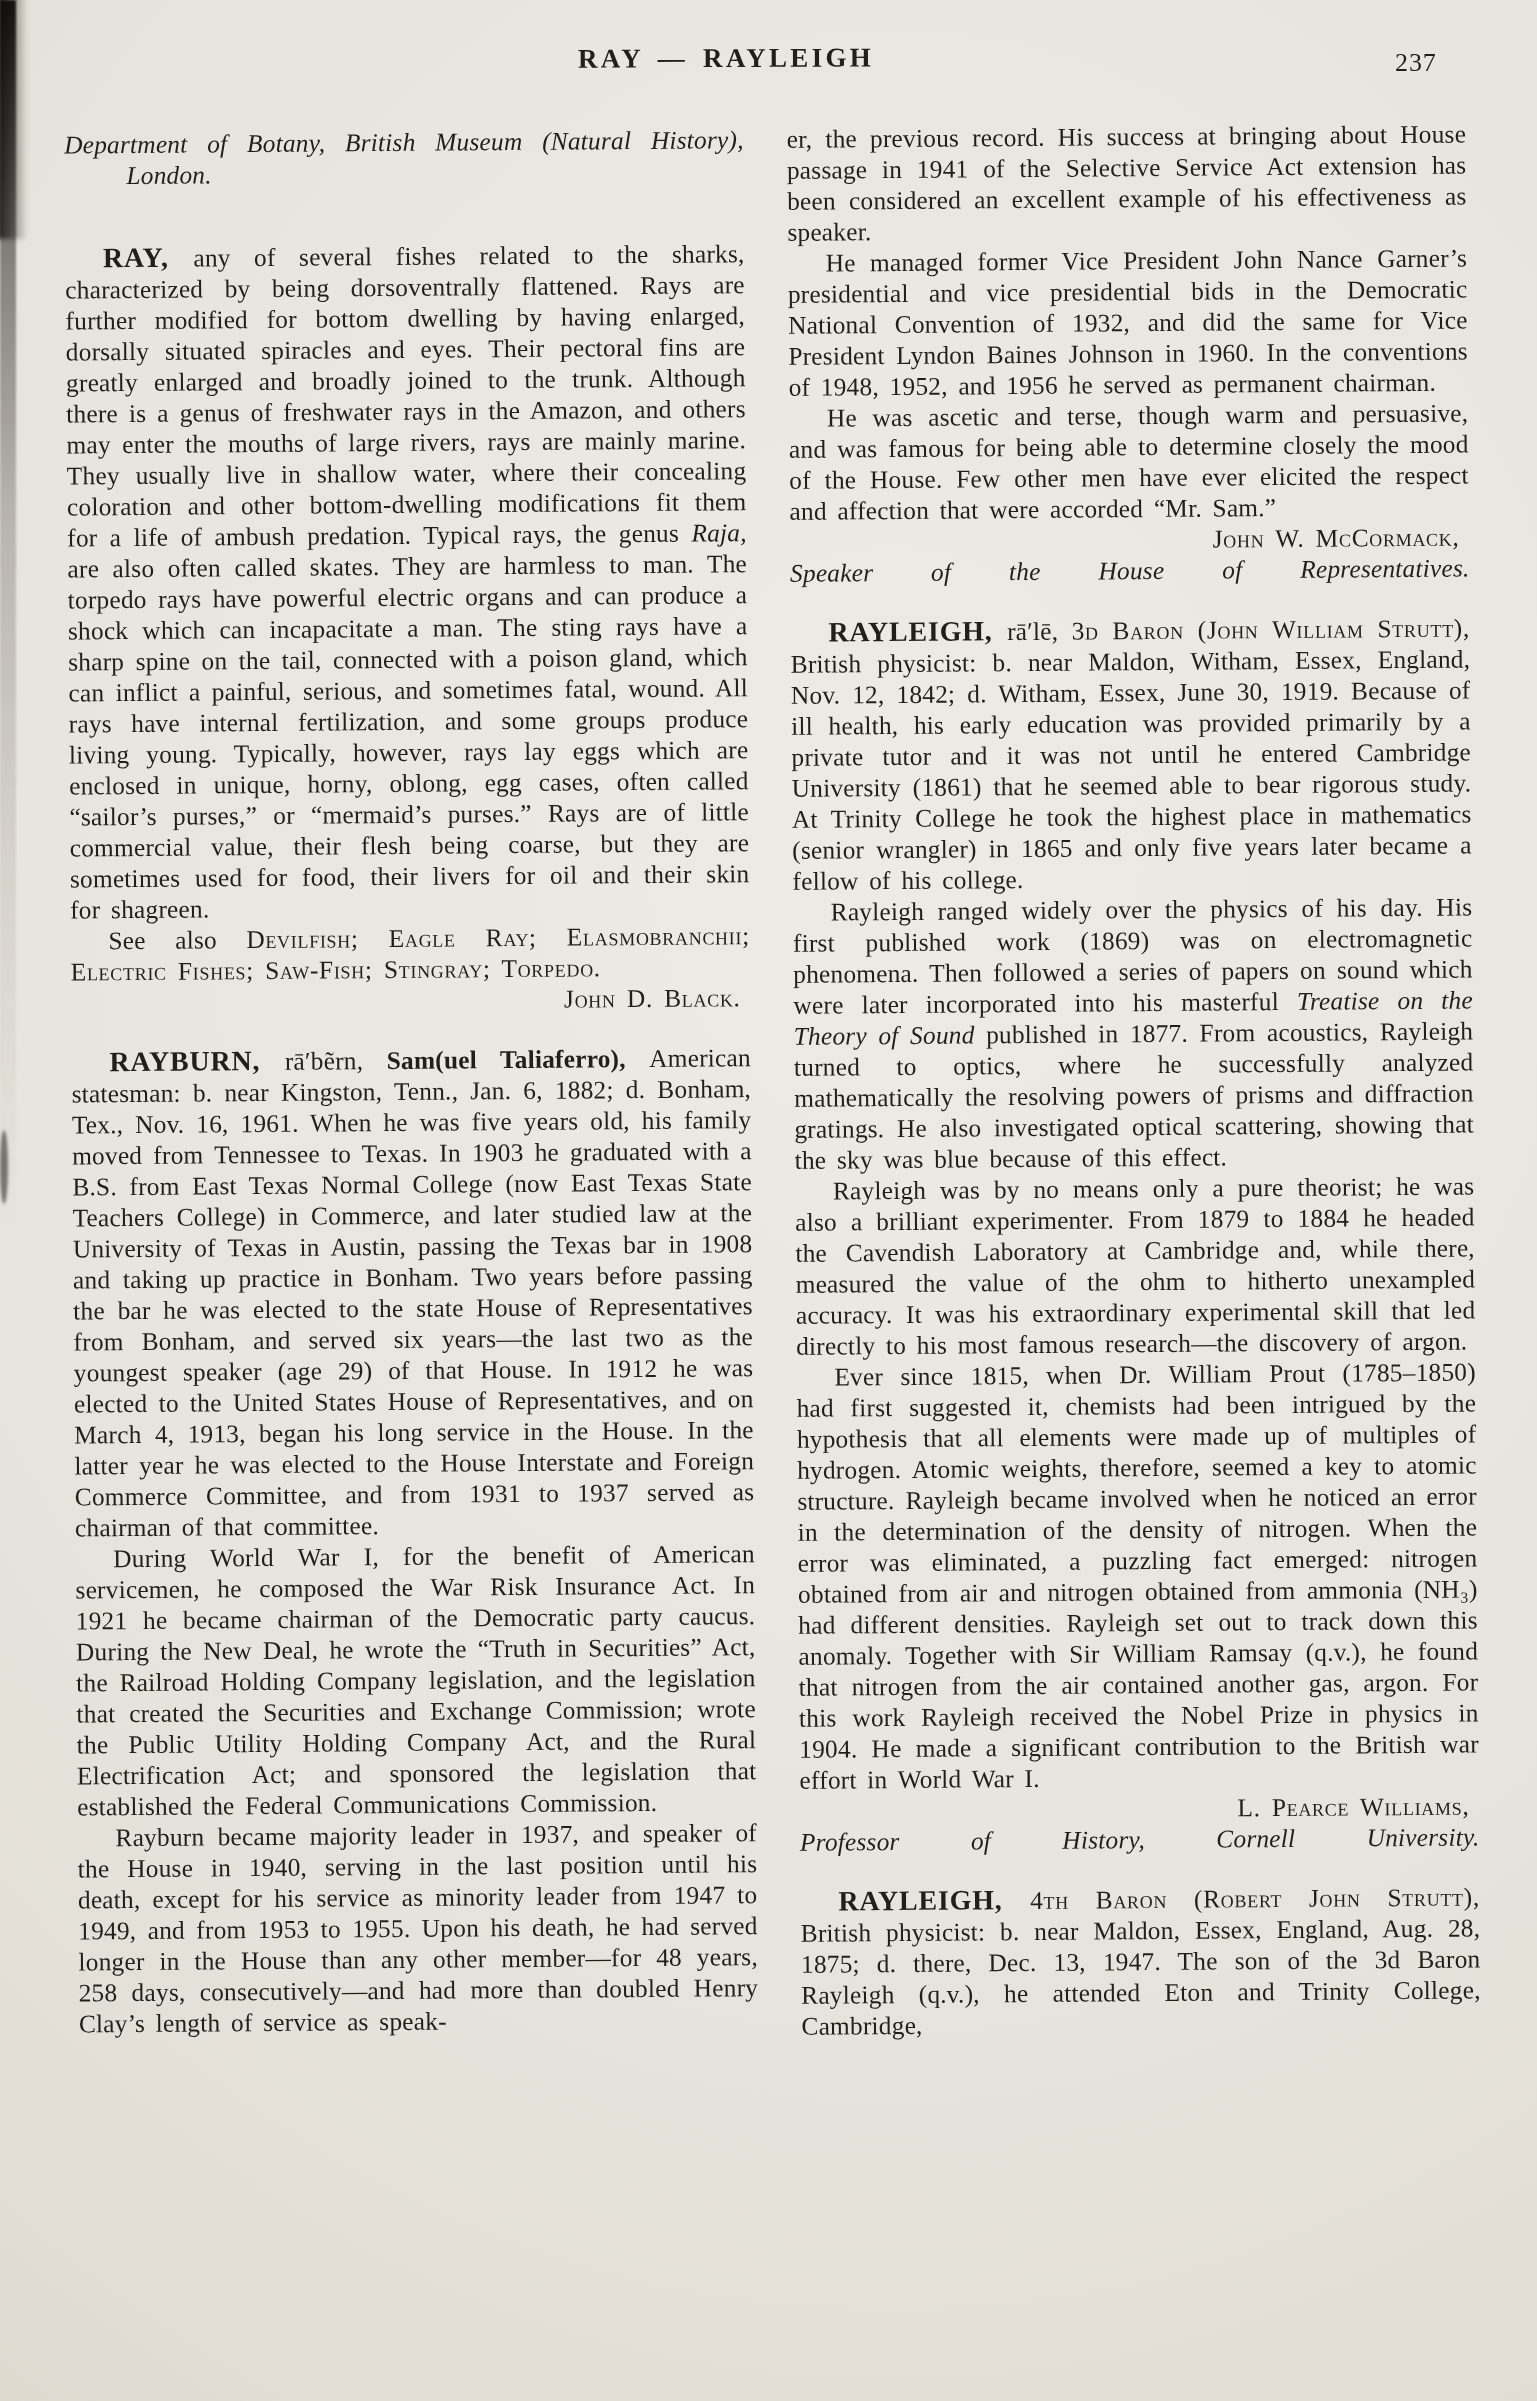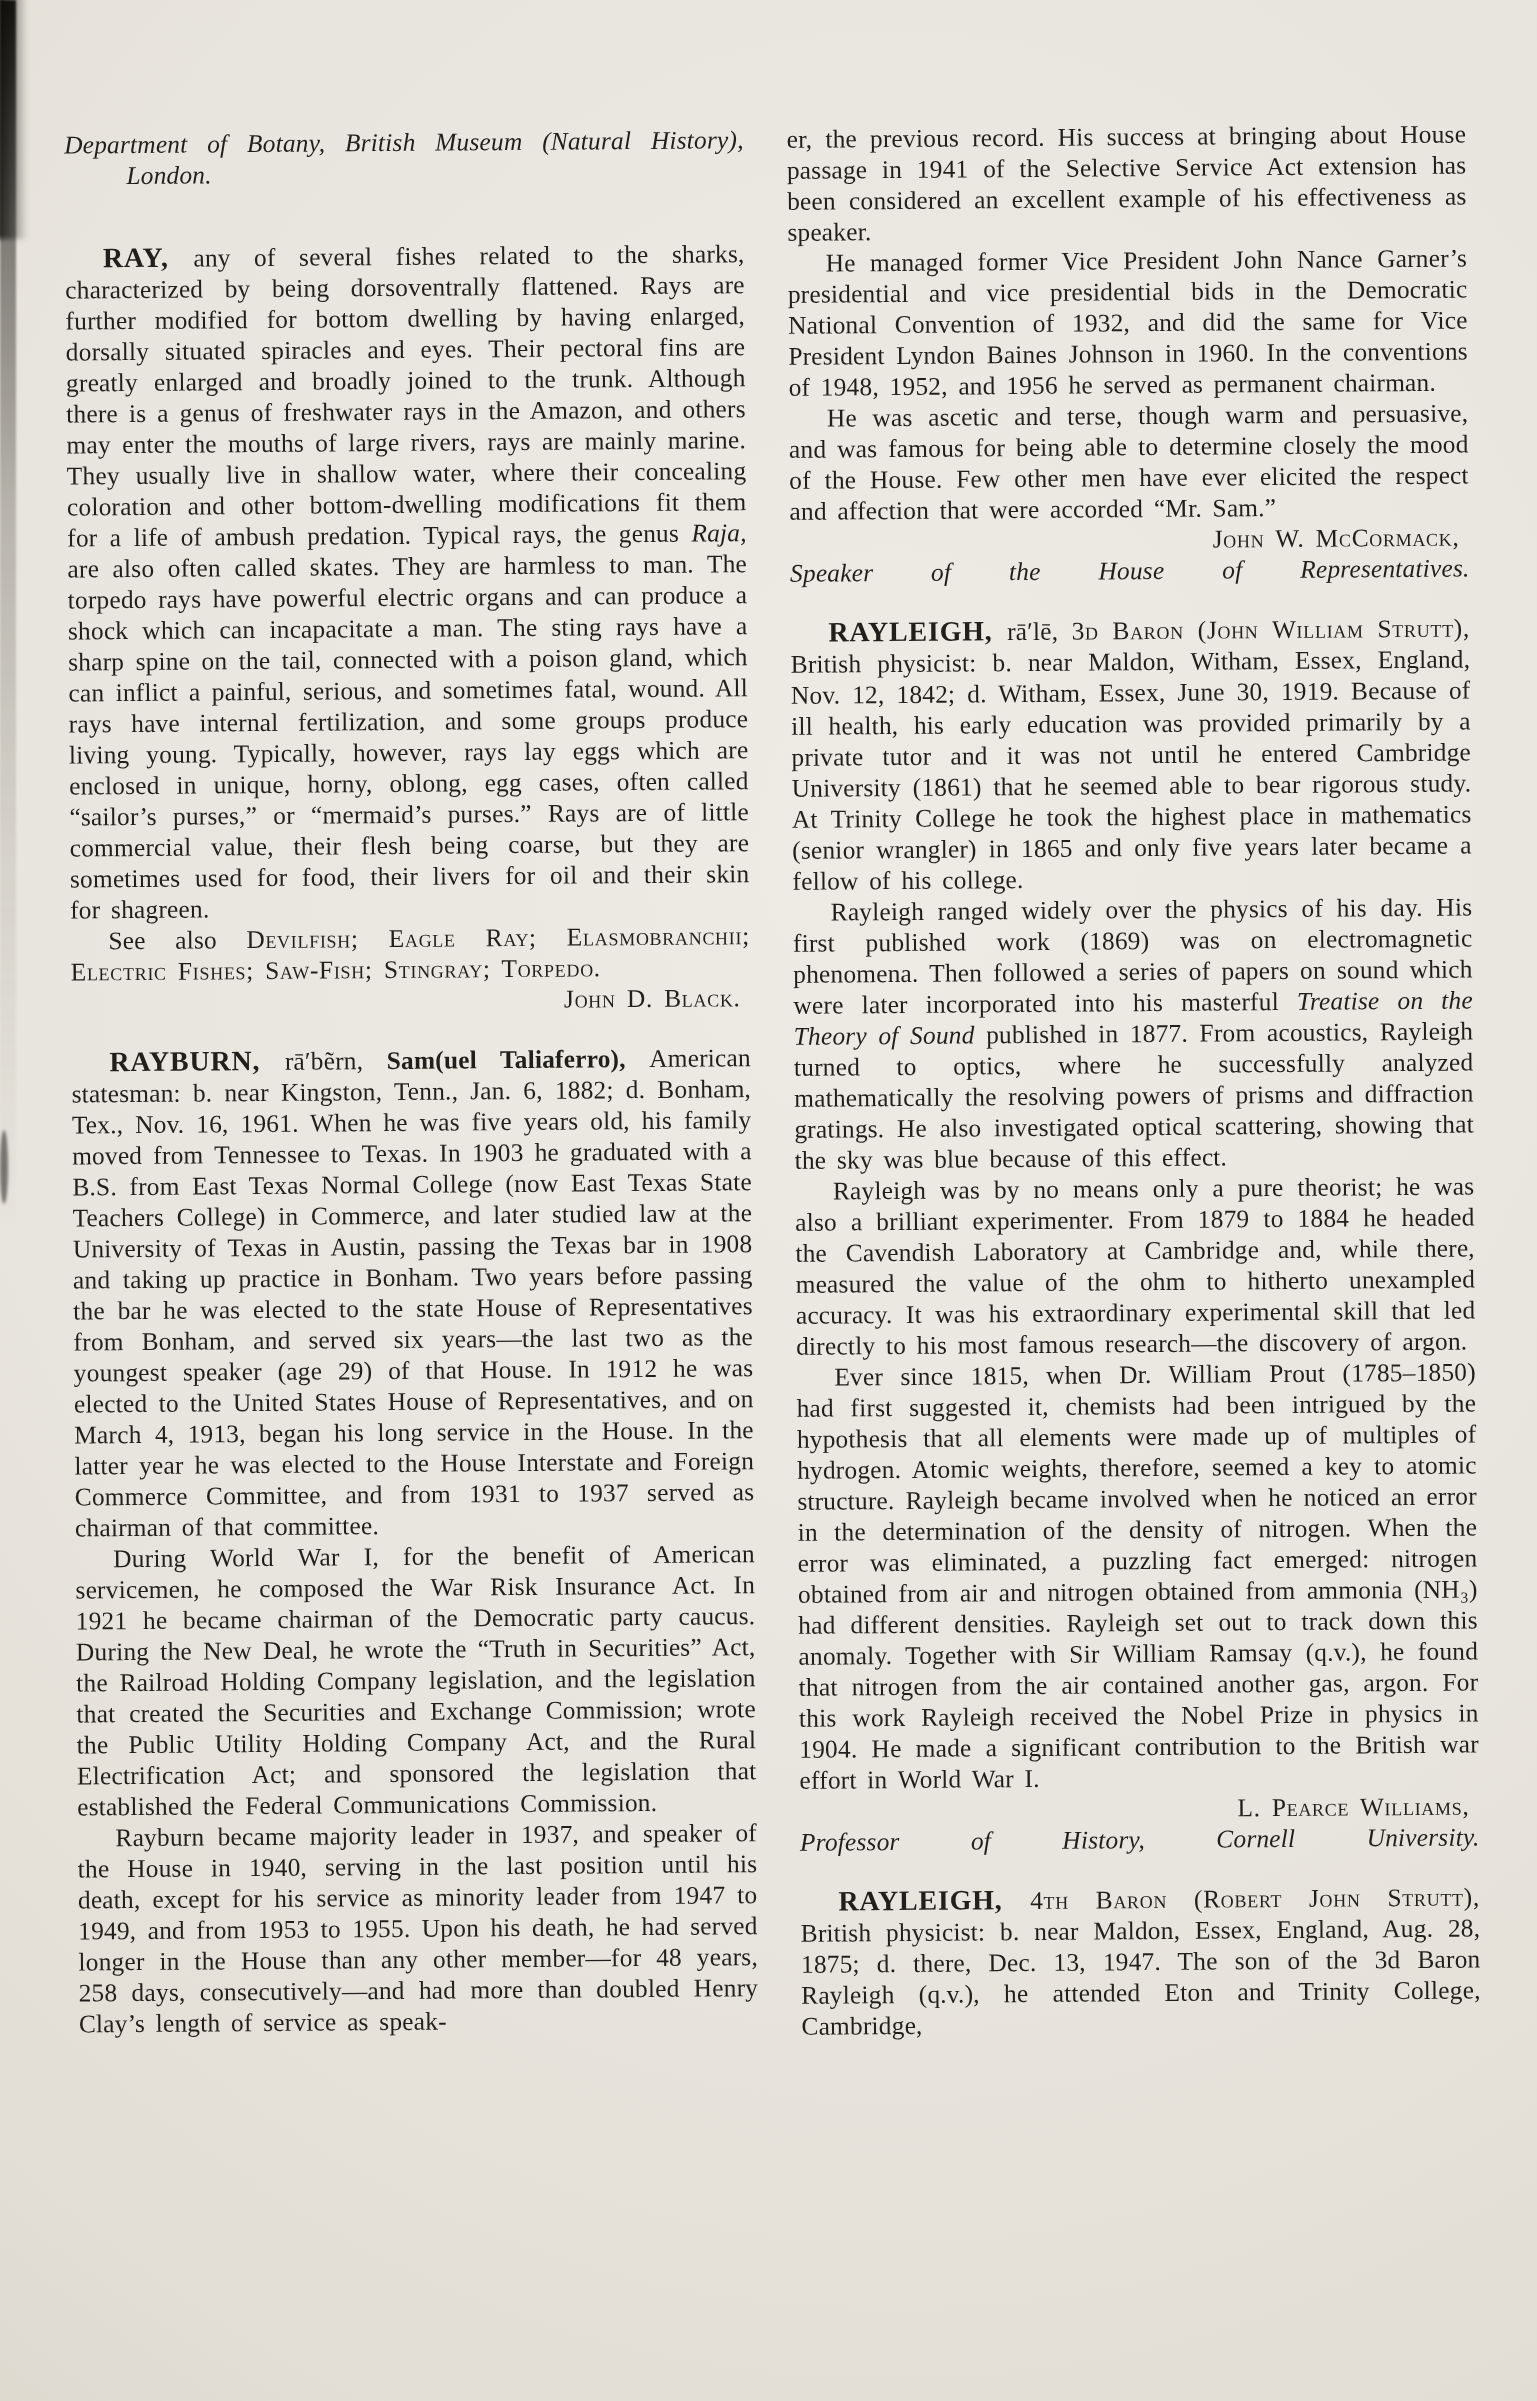--- a/index.html
+++ b/index.html
@@ -114,20 +114,24 @@
   span.hw { font-weight: bold; font-size: 28px; letter-spacing: 0.8px; }
 </style>
 </head>
 <body>
 
 <div class="page">
   <div class="edge-shadow"></div>
   <div class="corner-blotch"></div>
   <div class="edge-speck"></div>
 
+  <div class="header">
+    <span class="htitle">RAY — RAYLEIGH</span>
+    <span class="pageno">237</span>
+  </div>
 
   <div class="cols">
     <div class="col" id="col-left">
         <p class="block attribution"><span class="i">Department of Botany, British Museum (Natural History), London.</span></p>
         <p class="block para gap2"><span class="hw">RAY, </span><span>any of several fishes related to the sharks, characterized by being dorsoventrally flattened. Rays are further modified for bottom dwelling by having enlarged, dorsally situated spiracles and eyes. Their pectoral fins are greatly enlarged and broadly joined to the trunk. Although there is a genus of freshwater rays in the Amazon, and others may enter the mouths of large rivers, rays are mainly marine. They usually live in shallow water, where their concealing coloration and other bottom-dwelling modifications fit them for a life of ambush predation. Typical rays, the genus </span><span class="i">Raja,</span><span> are also often called skates. They are harmless to man. The torpedo rays have powerful electric organs and can produce a shock which can incapacitate a man. The sting rays have a sharp spine on the tail, connected with a poison gland, which can inflict a painful, serious, and sometimes fatal, wound. All rays have internal fertilization, and some groups produce living young. Typically, however, rays lay eggs which are enclosed in unique, horny, oblong, egg cases, often called “sailor’s purses,” or “mermaid’s purses.” Rays are of little commercial value, their flesh being coarse, but they are sometimes used for food, their livers for oil and their skin for shagreen.</span></p>
         <p class="block para"><span>See also </span><span class="sc">Devilfish; Eagle Ray; Elasmobranchii; Electric Fishes; Saw-Fish; Stingray; Torpedo.</span></p>
         <p class="block signature"><span class="sc">John D. Black.</span></p>
         <p class="block para gap1"><span class="hw">RAYBURN, </span><span>rā′bẽrn, </span><span class="b">Sam(uel Taliaferro), </span><span>American statesman: b. near Kingston, Tenn., Jan. 6, 1882; d. Bonham, Tex., Nov. 16, 1961. When he was five years old, his family moved from Tennessee to Texas. In 1903 he graduated with a B.S. from East Texas Normal College (now East Texas State Teachers College) in Commerce, and later studied law at the University of Texas in Austin, passing the Texas bar in 1908 and taking up practice in Bonham. Two years before passing the bar he was elected to the state House of Representatives from Bonham, and served six years—the last two as the youngest speaker (age 29) of that House. In 1912 he was elected to the United States House of Representatives, and on March 4, 1913, began his long service in the House. In the latter year he was elected to the House Interstate and Foreign Commerce Committee, and from 1931 to 1937 served as chairman of that committee.</span></p>
         <p class="block para"><span>During World War I, for the benefit of American servicemen, he composed the War Risk Insurance Act. In 1921 he became chairman of the Democratic party caucus. During the New Deal, he wrote the “Truth in Securities” Act, the Railroad Holding Company legislation, and the legislation that created the Securities and Exchange Commission; wrote the Public Utility Holding Company Act, and the Rural Electrification Act; and sponsored the legislation that established the Federal Communications Commission.</span></p>
         <p class="block para"><span>Rayburn became majority leader in 1937, and speaker of the House in 1940, serving in the last position until his death, except for his service as minority leader from 1947 to 1949, and from 1953 to 1955. Upon his death, he had served longer in the House than any other member—for 48 years, 258 days, consecutively—and had more than doubled Henry Clay’s length of service as speak-</span></p>

